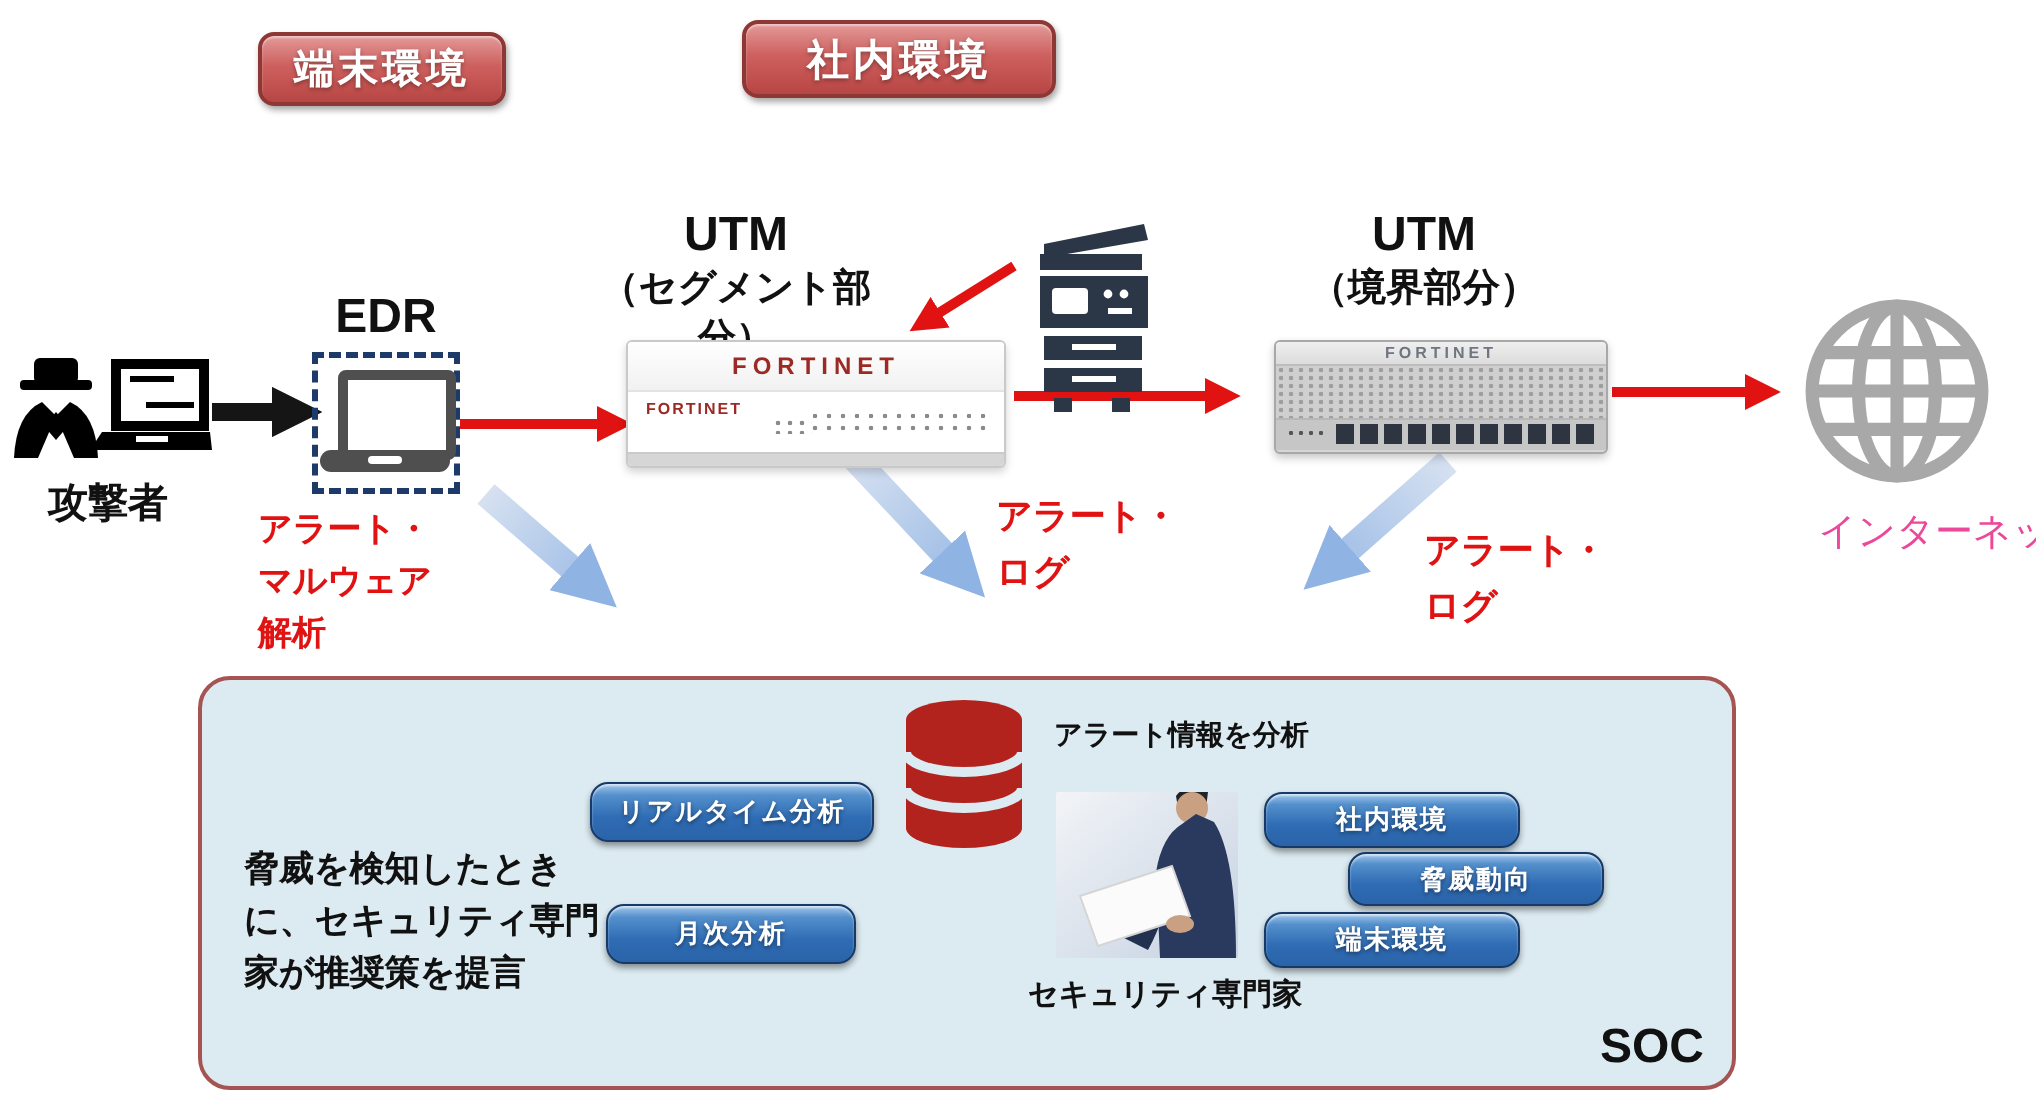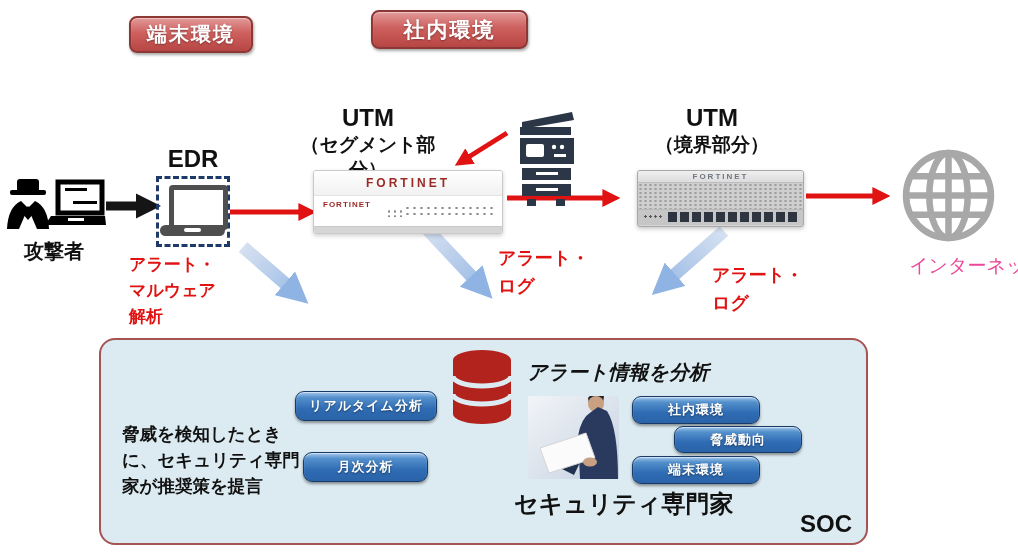--- a/index.html
+++ b/index.html
@@ -227,21 +227,21 @@
   <div class="abs blue-btn" style="left:303px;top:452px;width:123px;height:28px;">月次分析</div>
 
   <svg class="abs node" style="left:451px;top:349px;" width="62" height="76" viewBox="0 0 62 76">
     <rect x="2" y="11" width="58" height="54" fill="#b3231e"></rect>
     <ellipse cx="31" cy="65" rx="29" ry="10" fill="#b3231e"></ellipse>
     <ellipse cx="31" cy="11" rx="29" ry="10" fill="#b3231e"></ellipse>
     <path d="M2,27 A29,10 0 0 0 60,27" stroke="#dcebf1" stroke-width="5" fill="none"></path>
     <path d="M2,45 A29,10 0 0 0 60,45" stroke="#dcebf1" stroke-width="5" fill="none"></path>
   </svg>
 
-  <div class="abs node blk-label" style="left:527px;top:359px;font-size:20px;font-style:italic;">アラート情報を分析</div>
+  <div class="abs node blk-label" style="left:527px;top:359px;font-size:14px;">アラート情報を分析</div>
 
   <svg class="abs person-photo" style="left:528px;top:396px;" width="91" height="83" viewBox="0 0 91 83">
     <defs>
       <linearGradient id="pbg" x1="0" y1="0" x2="1" y2="1">
         <stop offset="0" stop-color="#f2f4f7"></stop>
           <stop offset="1" stop-color="#c5d2e2"></stop>
       </linearGradient>
     </defs>
     <rect x="0" y="0" width="91" height="83" fill="url(#pbg)"></rect>
     <path d="M60,2 Q66,-6 76,0 L75,8 Q66,2 61,8 Z" fill="#20242a"></path>
@@ -249,17 +249,17 @@
     <path d="M52,83 L50,40 Q53,22 63,16 L70,11 L79,15 Q90,32 90,83 Z" fill="#2a3a5e"></path>
     <path d="M52,42 Q42,60 30,71 L46,79 Q56,61 55,45 Z" fill="#233150"></path>
     <polygon points="12,52 58,37 67,62 21,77" fill="#fbfbfb" stroke="#d5d5d5" stroke-width="1"></polygon>
     <ellipse cx="62" cy="66" rx="7" ry="4.5" fill="#c9a182"></ellipse>
   </svg>
 
   <div class="abs blue-btn" style="left:632px;top:396px;width:126px;height:26px;">社内環境</div>
   <div class="abs blue-btn" style="left:632px;top:426px;width:126px;height:25px;margin-left:42px;">脅威動向</div>
   <div class="abs blue-btn" style="left:632px;top:456px;width:126px;height:26px;">端末環境</div>
 
-  <div class="abs node blk-label" style="left:514px;top:488px;font-size:24px;">セキュリティ専門家</div>
+  <div class="abs node blk-label" style="left:514px;top:488px;font-size:15px;">セキュリティ専門家</div>
 
   <div class="abs node blk-label" style="left:800px;top:510px;width:60px;font-size:24px;">SOC</div>
 
 </div>
 
 </body></html>

